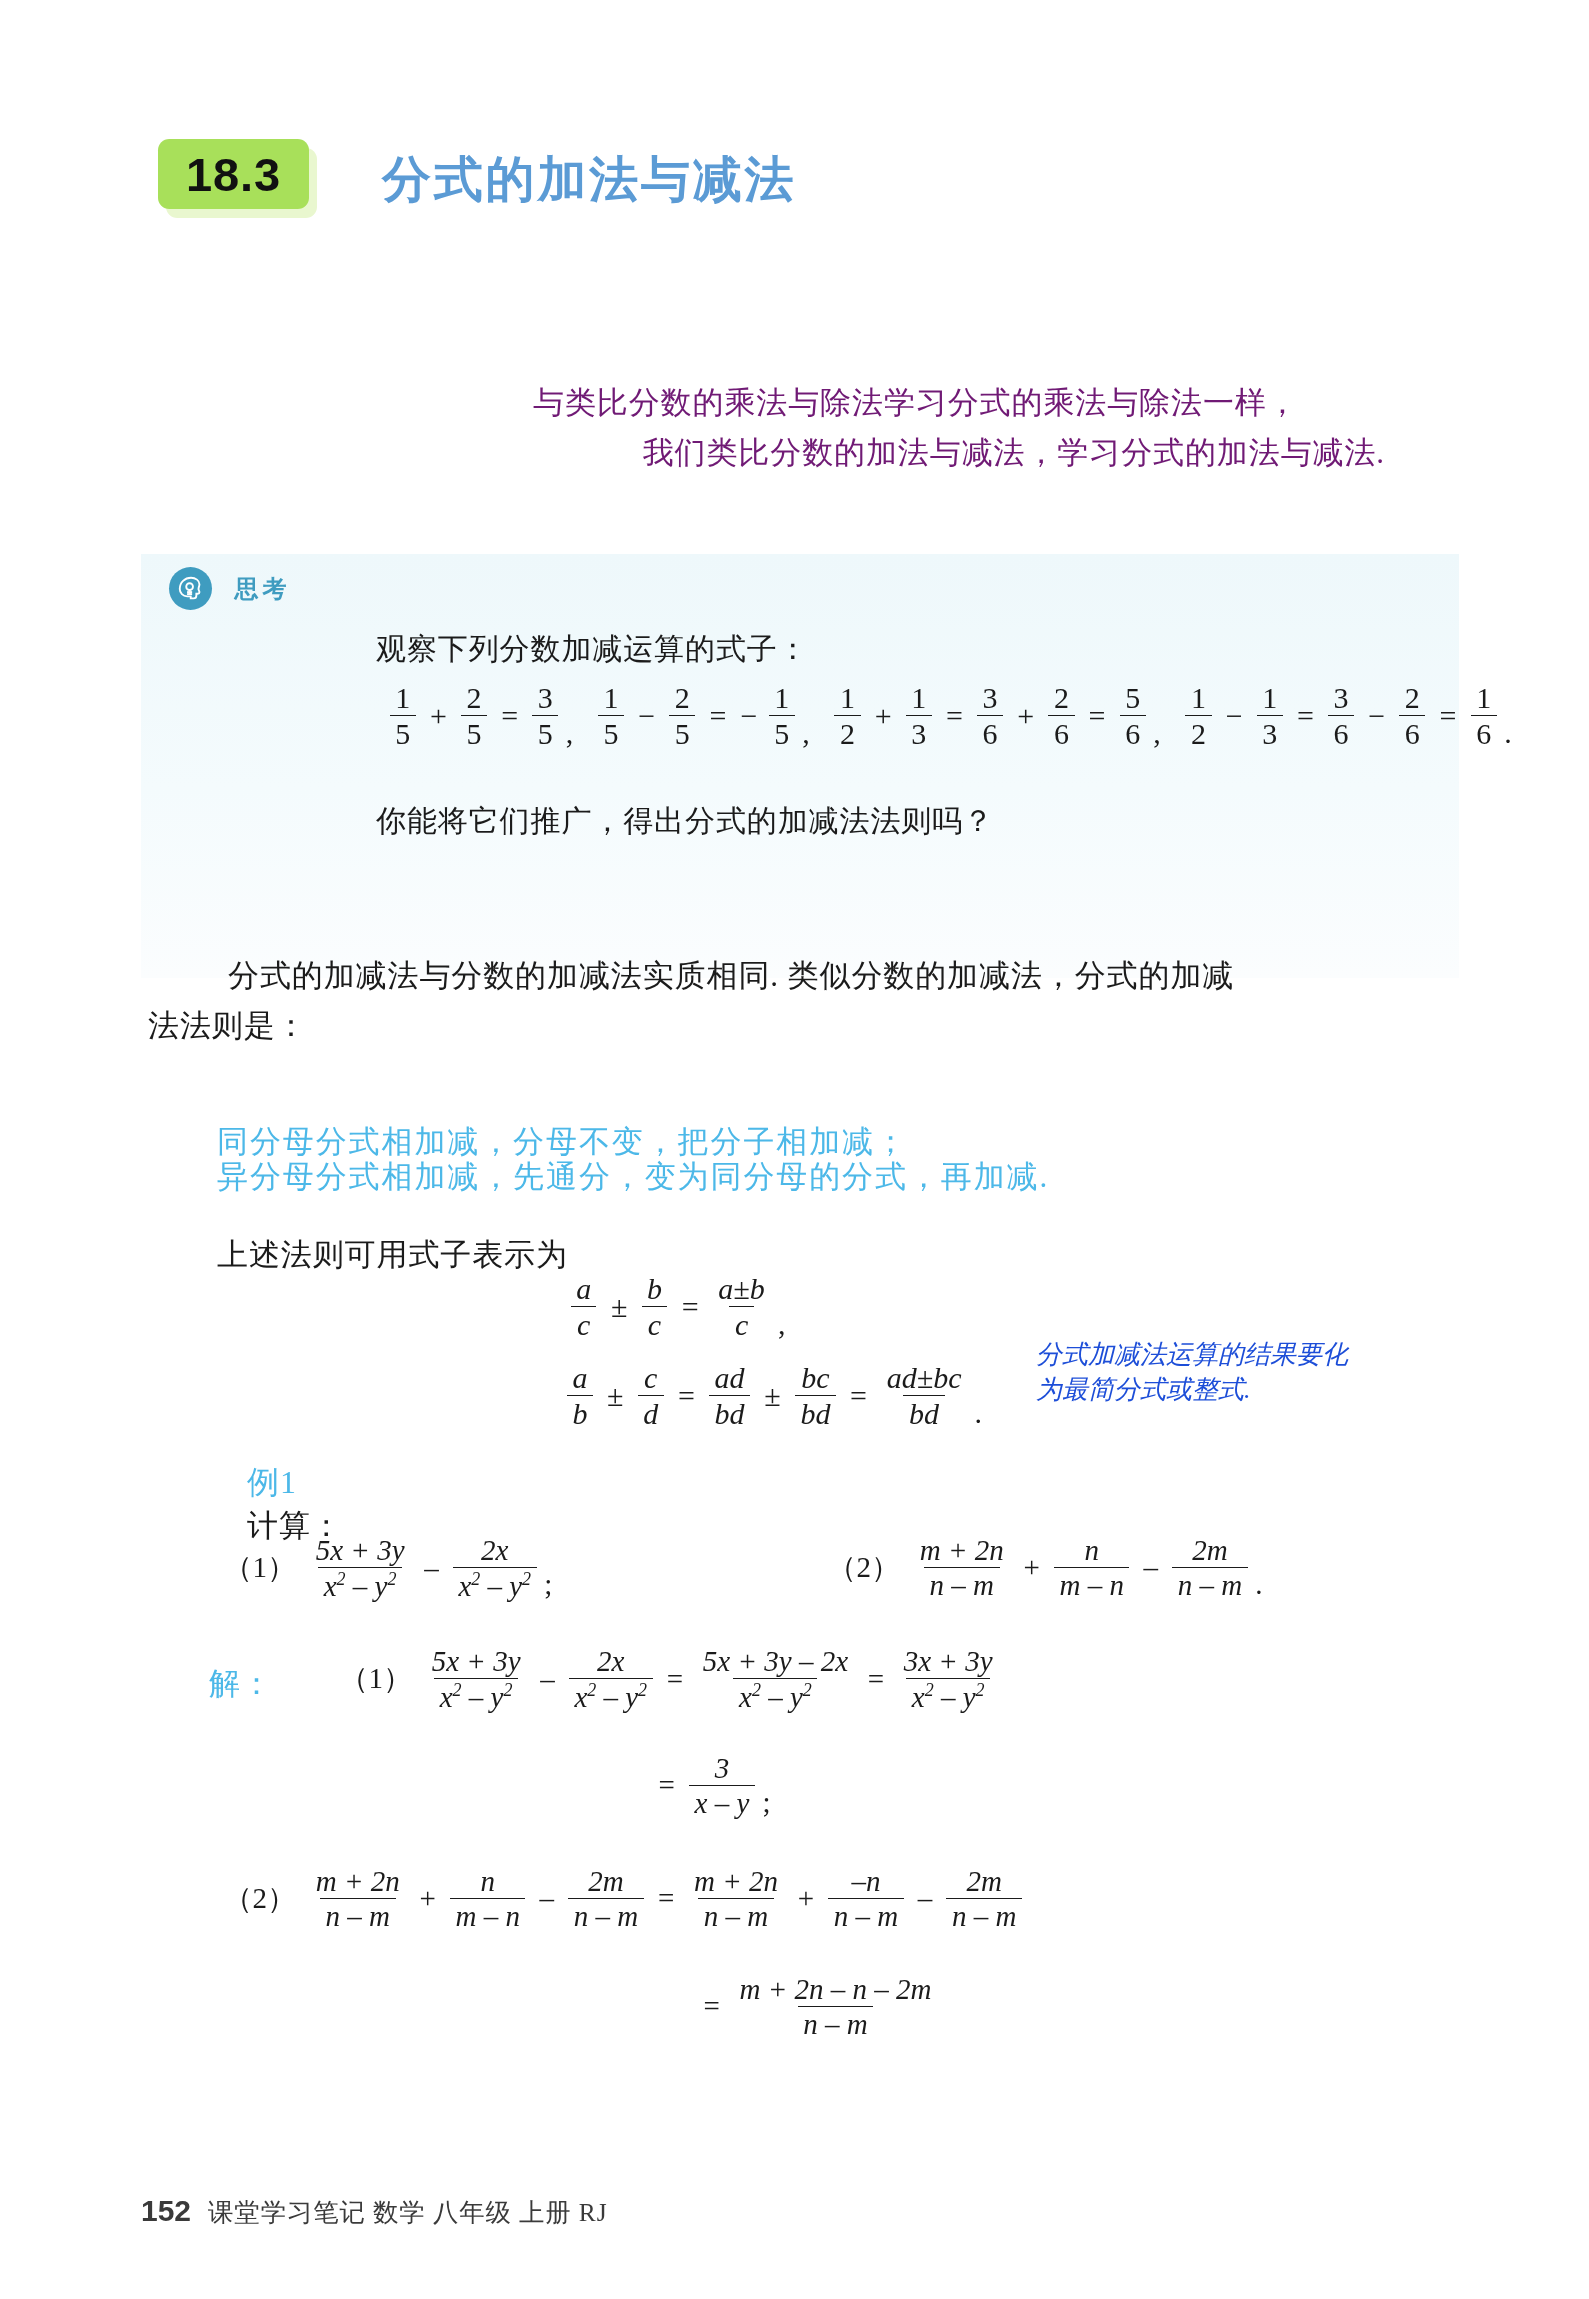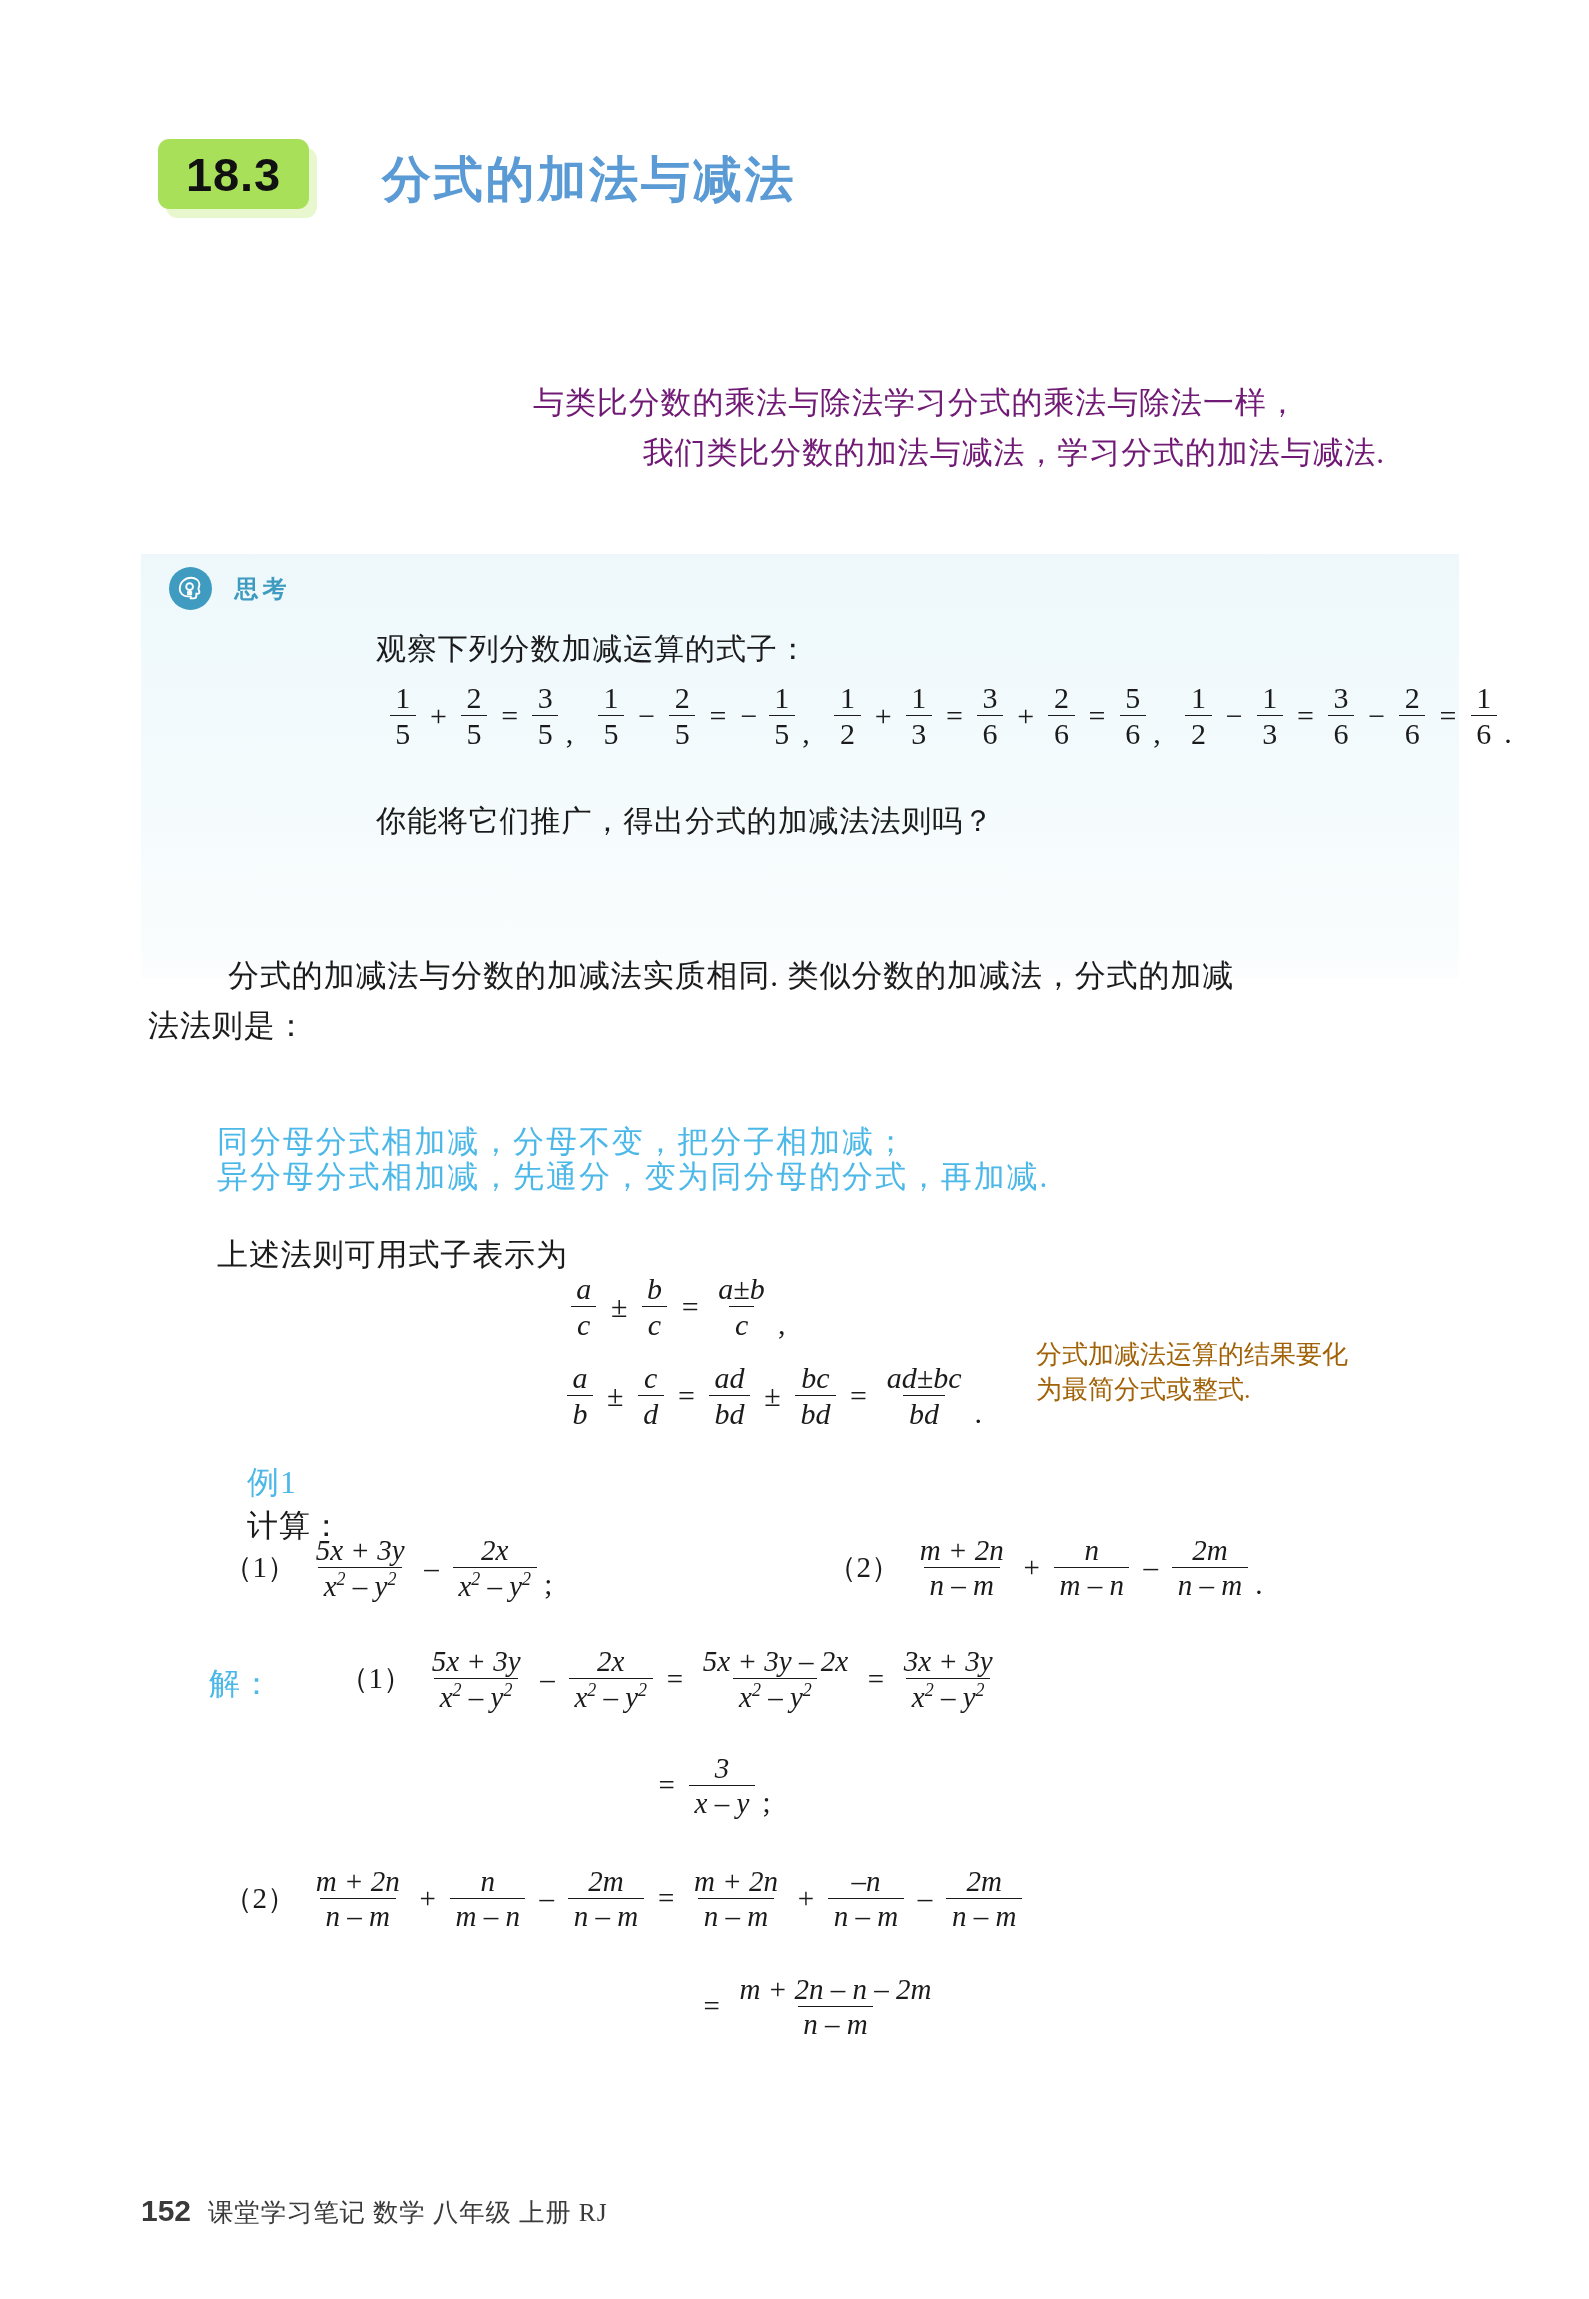--- a/index.html
+++ b/index.html
@@ -96,22 +96,22 @@
   }
 
   
   .formula-block{position:absolute;left:565px;top:1273px;}
   .fline{display:flex;align-items:center;font-size:30px;margin-bottom:21px;}
   .fline.second{margin-left:-3.8px;}
 
   .side-note{
     position:absolute;left:1036px;top:1337px;width:433px;
     font-family:"Liberation Serif","DejaVu Serif",serif;
-    font-size:26px;line-height:1.35;
-    color:#a16207;
+    font-style:italic;font-size:26px;line-height:1.35;
+    color:#1d4ed8;
   }
   .side-note .sl2{display:block;}
 
   
   .ex-head{position:absolute;left:209px;top:1461px;display:flex;align-items:baseline;flex-direction:column;}
   .ex-label{font-size:32px;color:#4cb8e8;letter-spacing:0.9px;}
   .ex-text{margin-left:38px;font-size:31px;color:#1b1b1b;letter-spacing:0.9px;}
 
   .prob1{position:absolute;left:215px;top:1535px;display:flex;align-items:center;font-size:29px;}
   .prob2{position:absolute;left:819px;top:1535px;display:flex;align-items:center;font-size:29px;}

